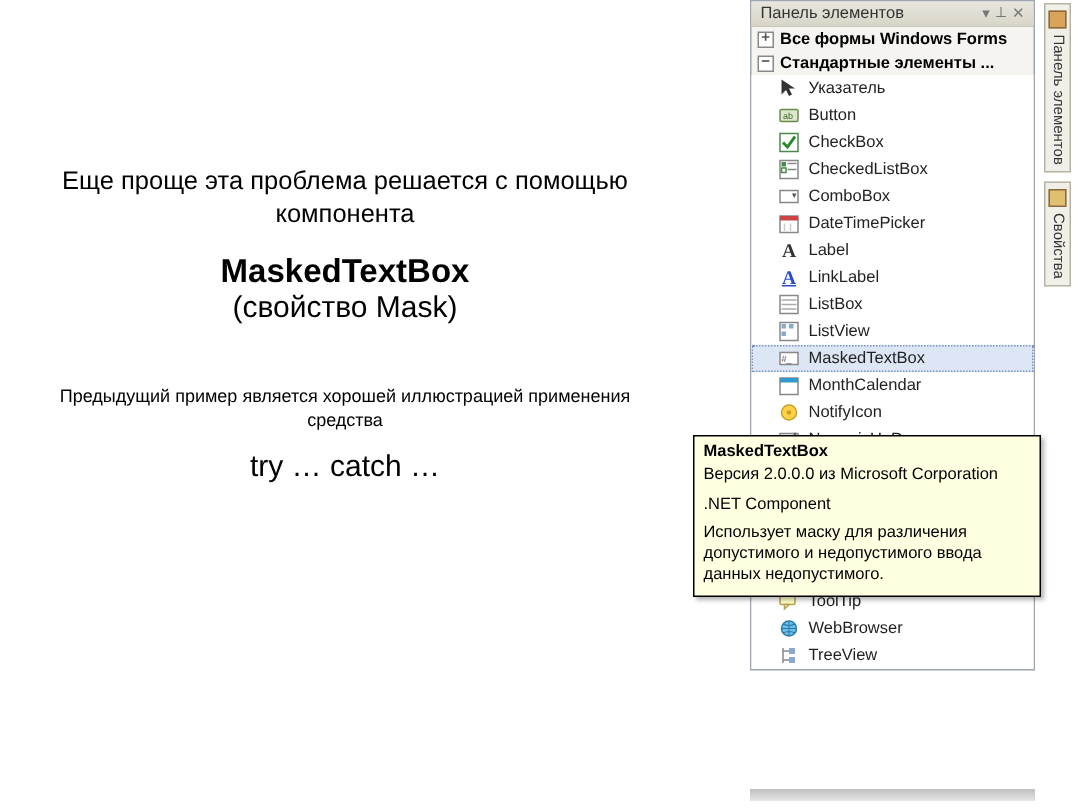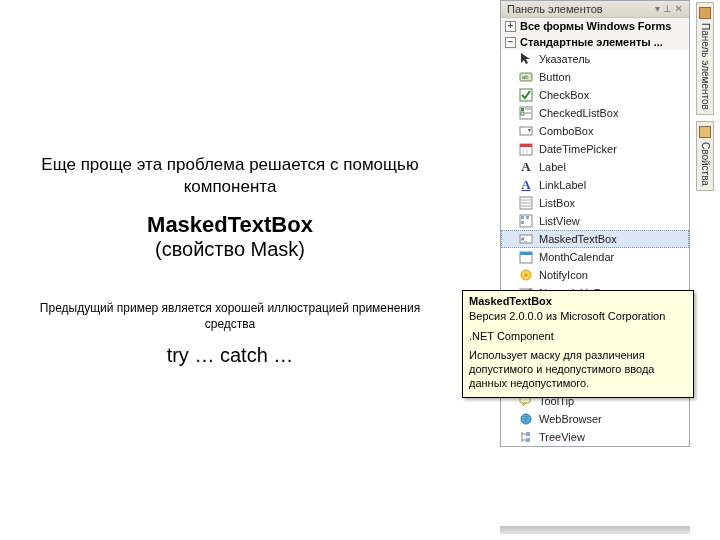--- a/index.html
+++ b/index.html
@@ -13,21 +13,21 @@
     overflow: hidden;
   }
   .left-text {
     position: absolute;
     left: 20px;
     top: 110px;
     width: 420px;
     text-align: center;
     color: #000;
   }
-  .intro { font-size: 17px; line-height: 1.3; margin-top: 44px; }
+  .intro { font-size: 17px; line-height: 1.3; }
   .big { font-size: 22px; font-weight: bold; margin-top: 14px; }
   .sub { font-size: 20px; }
   .para2 { font-size: 12px; margin-top: 40px; line-height: 1.3; }
   .try { font-size: 20px; font-weight: normal; margin-top: 12px; }
 
   
   .toolbox {
     position: absolute;
     right: 30px;
     top: 0;

